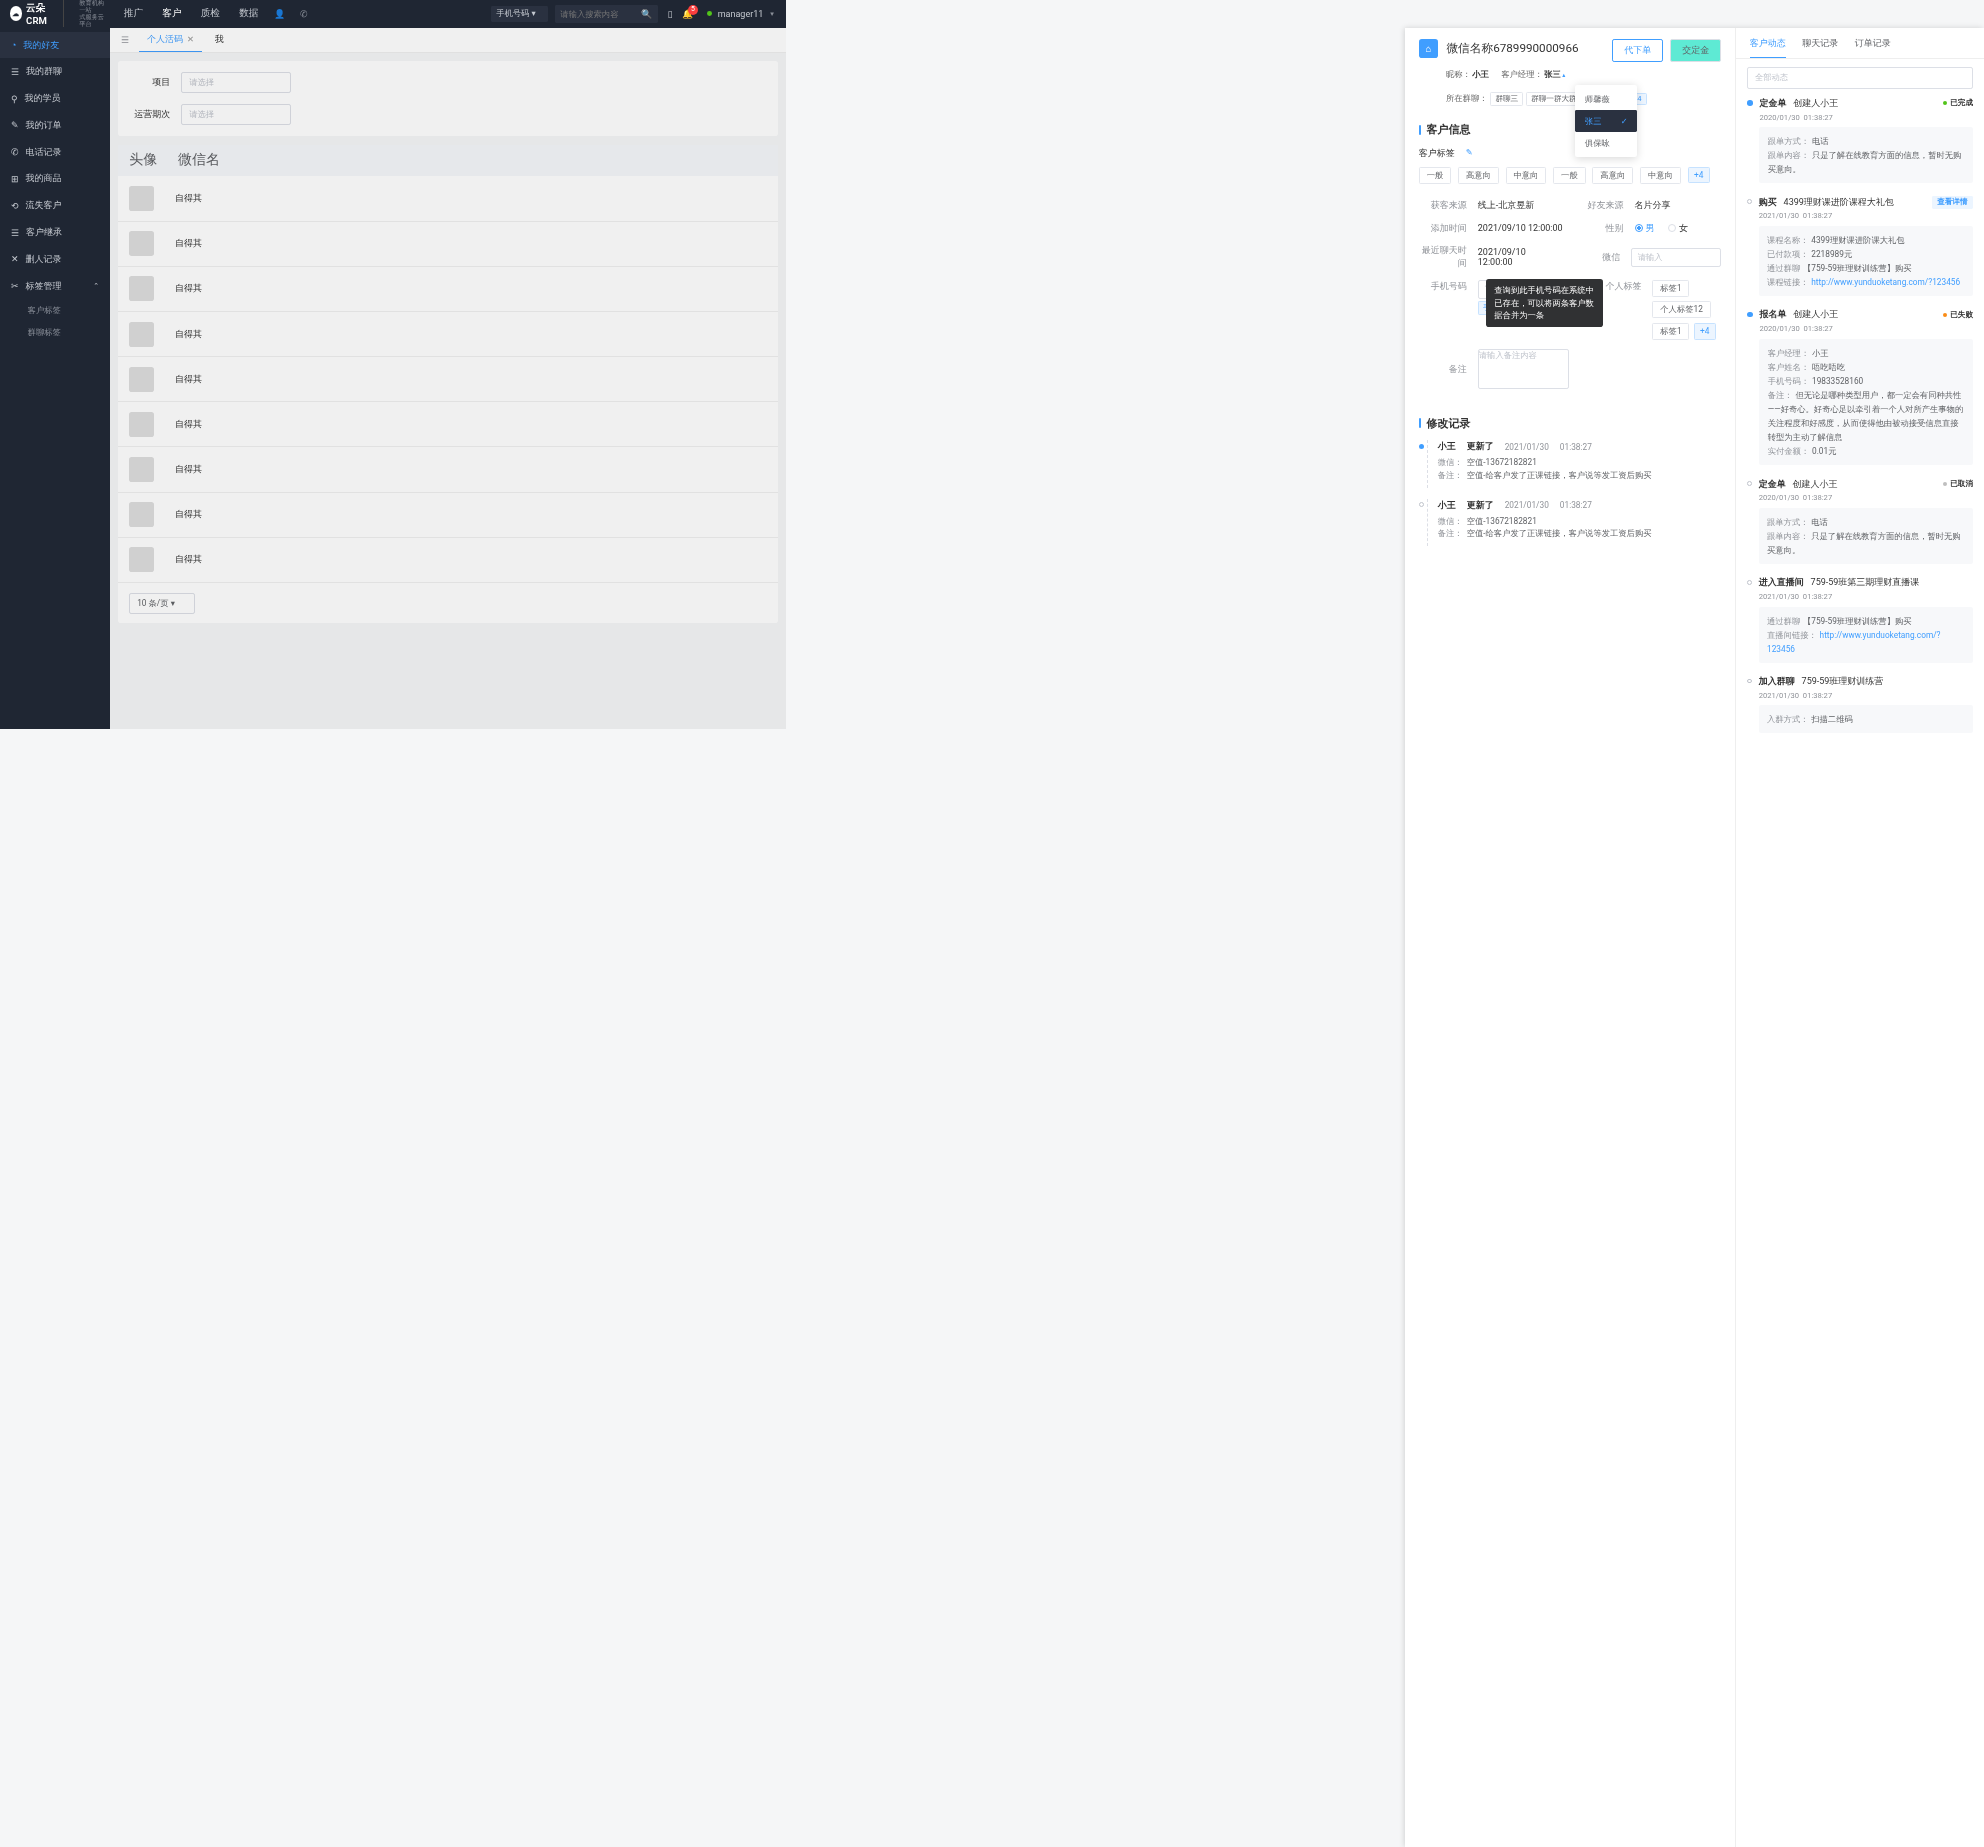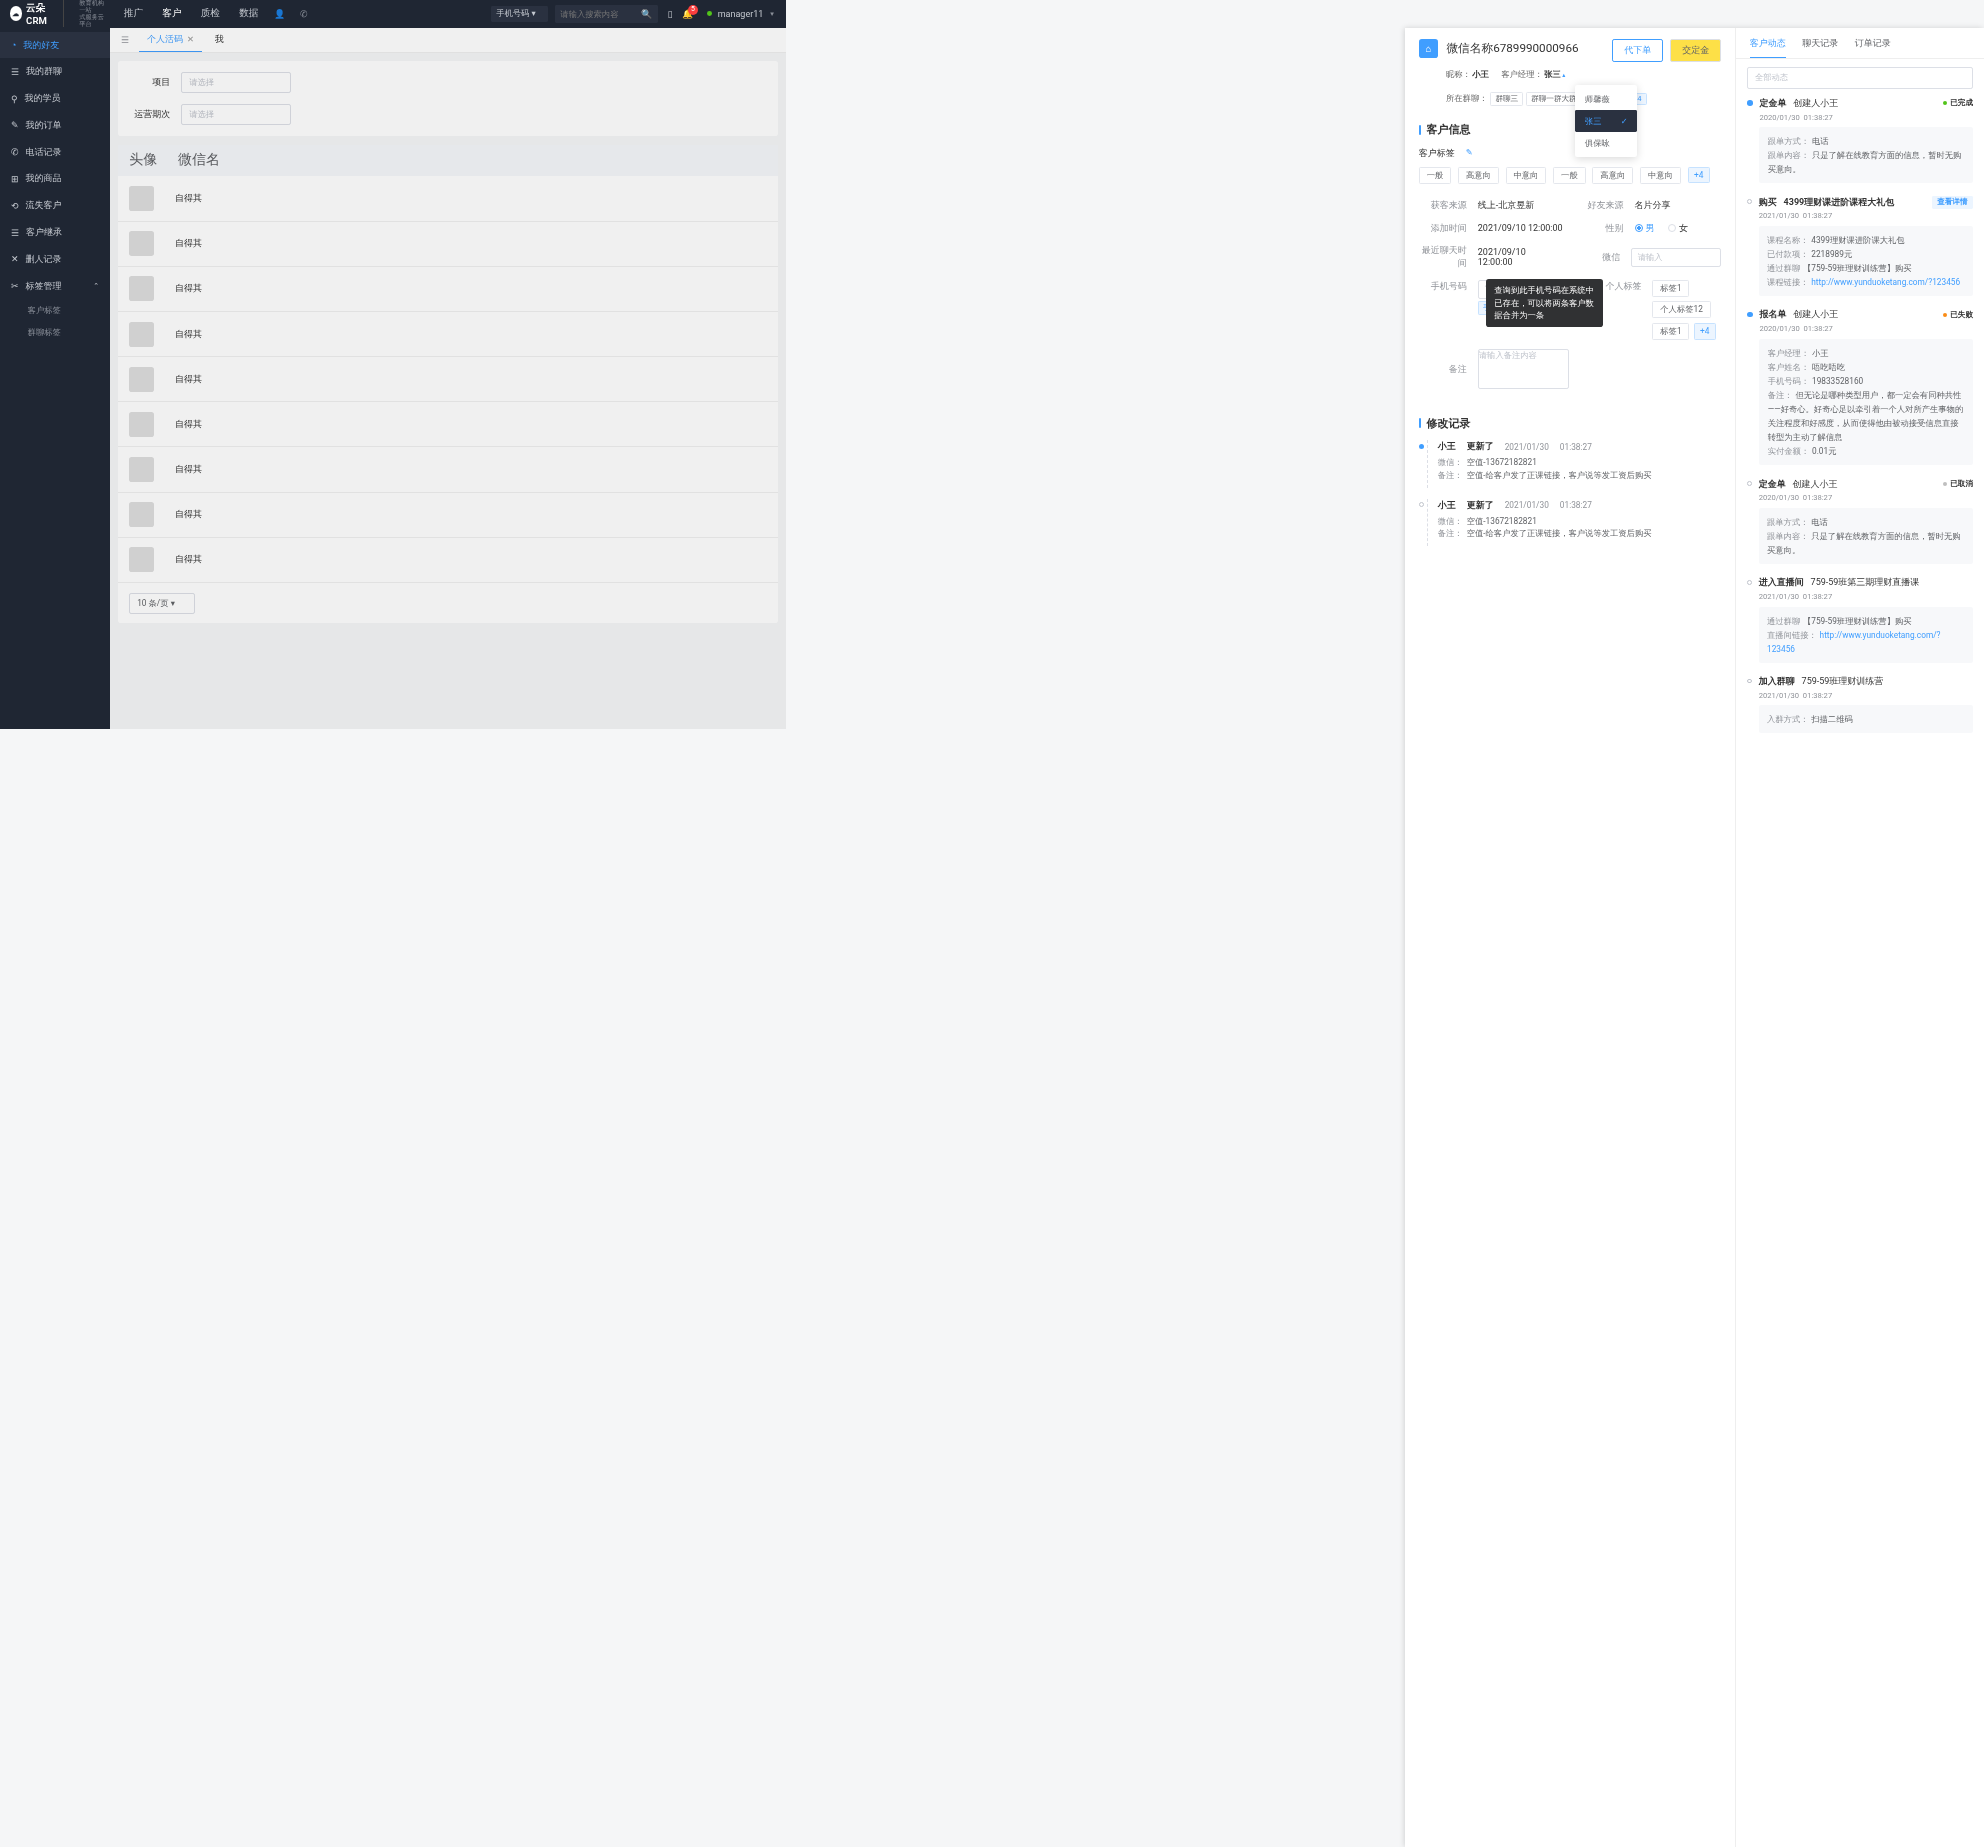--- a/index.html
+++ b/index.html
@@ -33,21 +33,21 @@
 .tab{display:flex;align-items:center;gap:4.1px;padding:0 8.3px;height:24px;font-size:9px;cursor:pointer}
 .tab.active{border-bottom:1.4px solid #409eff;color:#409eff}
 .tab-close{color:#999;font-size:8.3px}
 .filterbar{background:#fff;margin:8.3px;padding:11px;border-radius:2.8px}
 .filter-row{display:flex;align-items:center;gap:11px;margin-bottom:11px}
 .filter-row label{font-size:9px;color:#333;width:41px;text-align:right}
 .select-ph{border:0.7px solid #dcdfe6;border-radius:2.1px;padding:4.1px 19.3px 4.1px 6.9px;color:#c0c4cc;font-size:8.3px;min-width:110px;background:#fff}
 .actions{display:flex;gap:6.9px;margin:0 8.3px 8.3px}
 .btn-blue{background:#409eff;color:#fff;border:none;padding:4.8px 13.8px;border-radius:2.1px;font-size:9px;cursor:pointer}
 .btn-ghost{background:#fff;border:0.7px solid #409eff;color:#409eff;padding:4.1px 11px;border-radius:2.1px;font-size:9px;cursor:pointer}
-.btn-plain{background:#fde047;border:0.7px solid #dcdfe6;color:#606266;padding:4.1px 11px;border-radius:2.1px;font-size:9px;cursor:pointer}
+.btn-plain{background:#5eead4;border:0.7px solid #dcdfe6;color:#606266;padding:4.1px 11px;border-radius:2.1px;font-size:9px;cursor:pointer}
 .table{background:#fff;margin:0 8.3px;border-radius:2.8px}
 .thead{display:flex;background:#f5f7fa;padding:6.9px 11px;font-size:14px;color:#606266;gap:20.7px}
 .trow{display:flex;padding:9.6px 11px;border-bottom:0.7px solid #f0f0f0;align-items:center;gap:20.7px}
 .avatar{width:25px;height:25px;border-radius:2.8px;background:#ddd}
 .pager{padding:9.6px 11px;display:flex}
 .overlay{position:absolute;inset:0;background:rgba(0,0,0,0.06);z-index:10}
 .drawer{position:fixed;top:27.6px;right:0;width:579px;height:calc(100% - 27.6px);background:#fff;box-shadow:-1.4px 0 5.5px rgba(0,0,0,0.15);z-index:20;display:flex}
 .drawer-left{width:331px;border-right:0.7px solid #eee;display:flex;flex-direction:column;overflow:hidden}
 .drawer-right{flex:1;display:flex;flex-direction:column;overflow:hidden}
 .d-header{padding:11px 13.8px;display:flex;align-items:center;gap:8.3px}
@@ -423,21 +423,21 @@
               <div><label>跟单方式：</label>电话</div>
               <div><label>跟单内容：</label>只是了解在线教育方面的信息，暂时无购买意向。</div>
             </div>
           </div>
         </div>
         <div class="t-item">
           <div class="t-dot hollow"></div>
           <div class="t-body">
             <div class="t-title">
               <span>购买</span>
-              <span style="font-weight:700">4399理财课进阶课程大礼包</span>
+              <span style="font-weight:400">4399理财课进阶课程大礼包</span>
               <span class="view-detail">查看详情</span>
             </div>
             <div class="t-time">2021/01/30&nbsp;&nbsp;01:38:27</div>
             <div class="t-card">
               <div><label>课程名称：</label>4399理财课进阶课大礼包</div>
               <div><label>已付款项：</label>2218989元</div>
               <div><label>通过群聊</label>【759-59班理财训练营】购买</div>
               <div><label>课程链接：</label><a href="#">http://www.yunduoketang.com/?123456</a></div>
             </div>
           </div>

